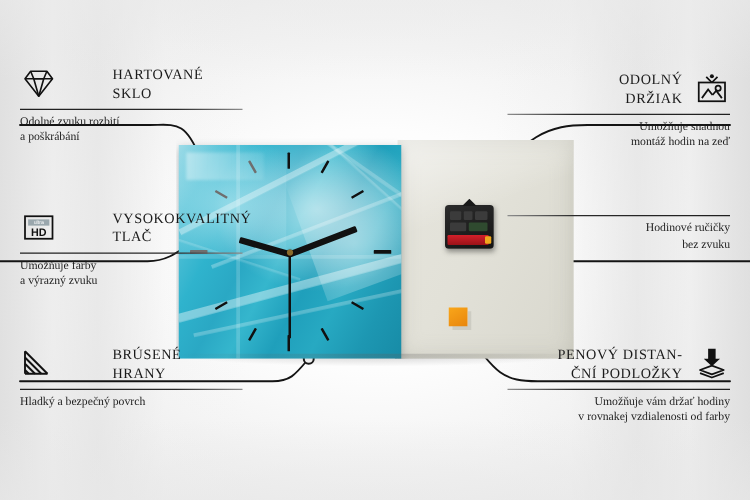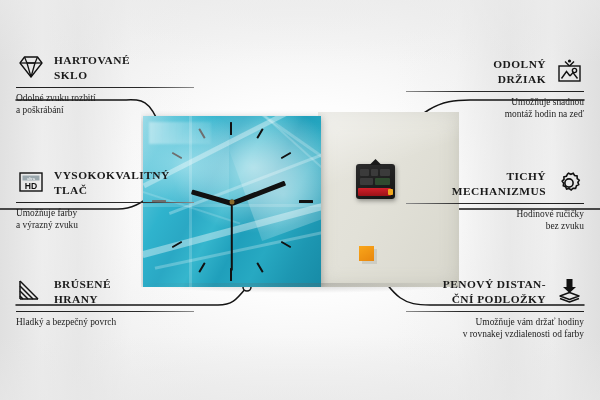--- a/index.html
+++ b/index.html
@@ -39,26 +39,27 @@
 
   
   svg.wires { position: absolute; inset: 0; width: 600px; height: 400px; pointer-events: none; }
 
   
   .feature { position: absolute; width: 178px; }
   .feature .head { display: flex; align-items: flex-start; gap: 8px; }
   .feature.right .head { flex-direction: row-reverse; }
   .feature .title {
     font-family: "Liberation Serif", serif;
-    font-weight: 700;
+    font-weight: 400;
     font-size: 11.4px;
     line-height: 1.30;
     letter-spacing: .45px;
     text-transform: uppercase;
     padding-top: 1px;
+    margin-left: 36px;
   }
   .feature.right { text-align: right; }
   .feature .rule {
     height: 1px;
     background: linear-gradient(90deg, #1f1f1f 0%, #2a2a2a 70%, #8d8d8d 100%);
     margin: 4px 0 4px 0;
   }
   .feature.right .rule {
     background: linear-gradient(270deg, #1f1f1f 0%, #2a2a2a 70%, #8d8d8d 100%);
   }
@@ -366,34 +367,20 @@
     </span>
   </div>
   <div class="rule"></div>
   <div class="desc">
     <span>Umožňuje snadnou</span><br>
     <span>montáž hodin na zeď</span>
   </div>
 </div>
 
 <div class="feature right" id="f-mech">
-  <div class="head">
-    <span class="ico">
-      <svg viewBox="0 0 30 30">
-        <g fill="none" stroke="#111" stroke-width="1.6">
-          <path d="M15 5.2 l2.4 1.1 2.3-1.0 1.4 2.2 2.5.4.1 2.6 2.0 1.6-1.3 2.2 .8 2.4-2.3 1.2-.8 2.5-2.5-.2-1.9 1.7-2.1-1.4-2.5.5-1.0-2.3-2.3-1.0.4-2.5-1.5-2.0 1.8-1.8-.1-2.6 2.5-.6 1.2-2.3z" transform="translate(-0.5,0)"></path>
-          <circle cx="15" cy="15" r="4.1"></circle>
-        </g>
-      </svg>
-    </span>
-    <span class="title">
-      <span>TICHÝ</span><br>
-      <span>MECHANIZMUS</span>
-    </span>
-  </div>
   <div class="rule"></div>
   <div class="desc">
     <span>Hodinové ručičky</span><br>
     <span>bez zvuku</span>
   </div>
 </div>
 
 <div class="feature right" id="f-foam">
   <div class="head">
     <span class="ico">

